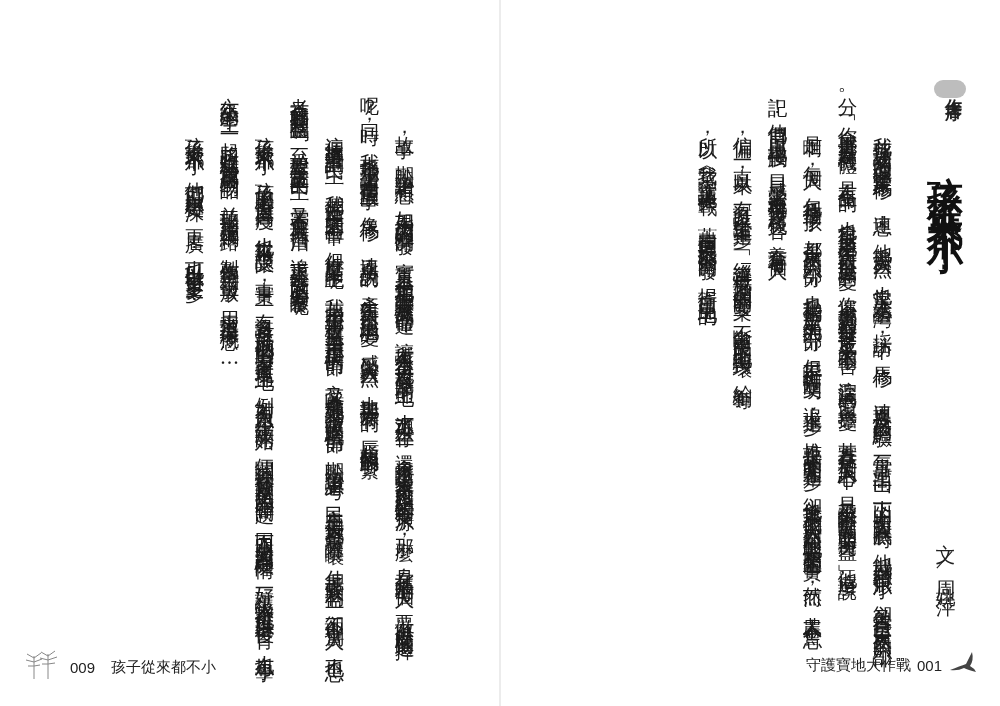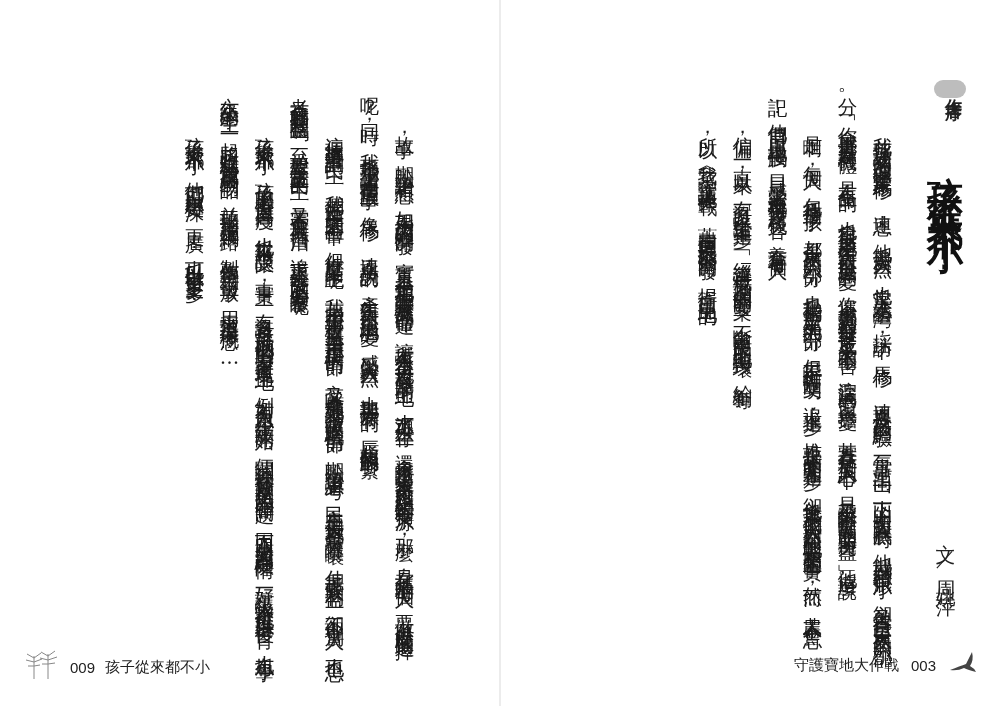--- a/index.html
+++ b/index.html
@@ -23,23 +23,23 @@
            background:#bdbdbd; border-radius:16px; writing-mode:vertical-rl;
            text-orientation:upright; font-size:17px; letter-spacing:2px;
            padding:6px 0; text-align:center; color:#222; font-weight:bold; }
   .title { position:absolute; right:30px; top:148px; writing-mode:vertical-rl;
            text-orientation:upright; font-size:36px; letter-spacing:10px;
            font-weight:bold; color:#111; }
   .author { position:absolute; right:40px; top:528px; writing-mode:vertical-rl;
             text-orientation:upright; font-size:20px; letter-spacing:8px; color:#222; }
 
   .footer-left { position:absolute; left:24px; top:650px; display:flex; align-items:center; gap:10px;text-align:right; }
-  .footer-right { position:absolute; right:22px; top:650px; display:flex; align-items:center; gap:12px; }
+  .footer-right { position:absolute; right:22px; top:650px; display:flex; align-items:center; gap:6px; }
   .folio-num { font-family:"Liberation Sans","DejaVu Sans",sans-serif; font-size:15px; color:#222; }
-  .folio-title { font-family:"DejaVu Sans","Liberation Sans",sans-serif; font-size:15px; color:#222; }
+  .folio-title { font-family:"DejaVu Sans","Liberation Sans",sans-serif; font-size:15px; color:#222;margin-left:6px; }
   .plant-icon, .bird-icon { display:inline-block; }
 </style>
 </head>
 <body>
 
 <div class="spread">
 
   <div class="page page-left">
     <div class="vtext body-left">
       <p class="para">故事，期盼小讀者想想：如果所謂的經濟開發，實質上是為土地和生態帶來毀滅性的命運，讓所有人今後再也沒有乾淨的土地、水源可供生存，還會逐步斷送大家每天賴以維生的糧食來源，那麼，身在其中的每個人，要做出什麼樣的選擇呢？同時，我也希望小讀者藉由這個故事，像馬修‧連恩所說的，產生對大自然與土地的愛，感受與大自然、土地那種原有的、唇齒相依的聯繫。</p>
@@ -72,21 +72,21 @@
 
     <div class="vtext body-right">
       <p class="para">我曾採訪過知名的環保音樂家馬修‧連恩；他熱愛大自然，也常深入走訪臺灣。採訪中，馬修‧連恩提及自己的經驗：每當一站上高山，山下的一切盡入眼底時，他就感到自己很渺小，卻又覺得自己是大自然的一小部分。「你會感覺世界是有機體，是有生命的，也會很自然地產生對大自然與世界的愛。你還會感覺到人類對世界造成了多大的傷害！這深沉的『愛』與『擔憂』，其實存在於每個人心中，只是被不斷不斷發展的文明所掩蓋。」他這麼說。</p>
       <p class="para">是啊！每個人，包括每個孩子，都是大自然的一小部分，也是我們所立足土地的一部分，但是不斷打造文明，追求進步，堆疊起來的文明和進步，卻也掩蓋了我們與大自然和土地緊緊相繫的事實。然而，農人不會忘記！他們日日與土地接觸，日日感受著土地就像母親一樣包容、養育著每個人。</p>
       <p class="para">偏偏，一直以來，有許多以「生活更進步」、「經濟再成長」為理由的開發案，不斷將農民的土地給毀壞，給剝奪！</p>
       <p class="para">所以，我寫了《守護寶地大作戰》，藉由這個農民抵擋不當開發、捍衛自己土地的</p>
     </div>
 
     <div class="footer-right">
       <span class="folio-title">守護寶地大作戰</span>
-      <span class="folio-num">003</span>
+      <span class="folio-num">001</span>
       <span class="bird-icon">
         <svg width="30" height="26" viewBox="0 0 30 26">
           <path d="M2 20 Q12 16 18 14 L24 2 Q26 10 22 16 Q26 18 28 22 Q20 20 16 18 Q10 21 2 20 Z" fill="#444"></path>
         </svg>
       </span>
     </div>
   </div>
 </div>
 
 </body></html>

